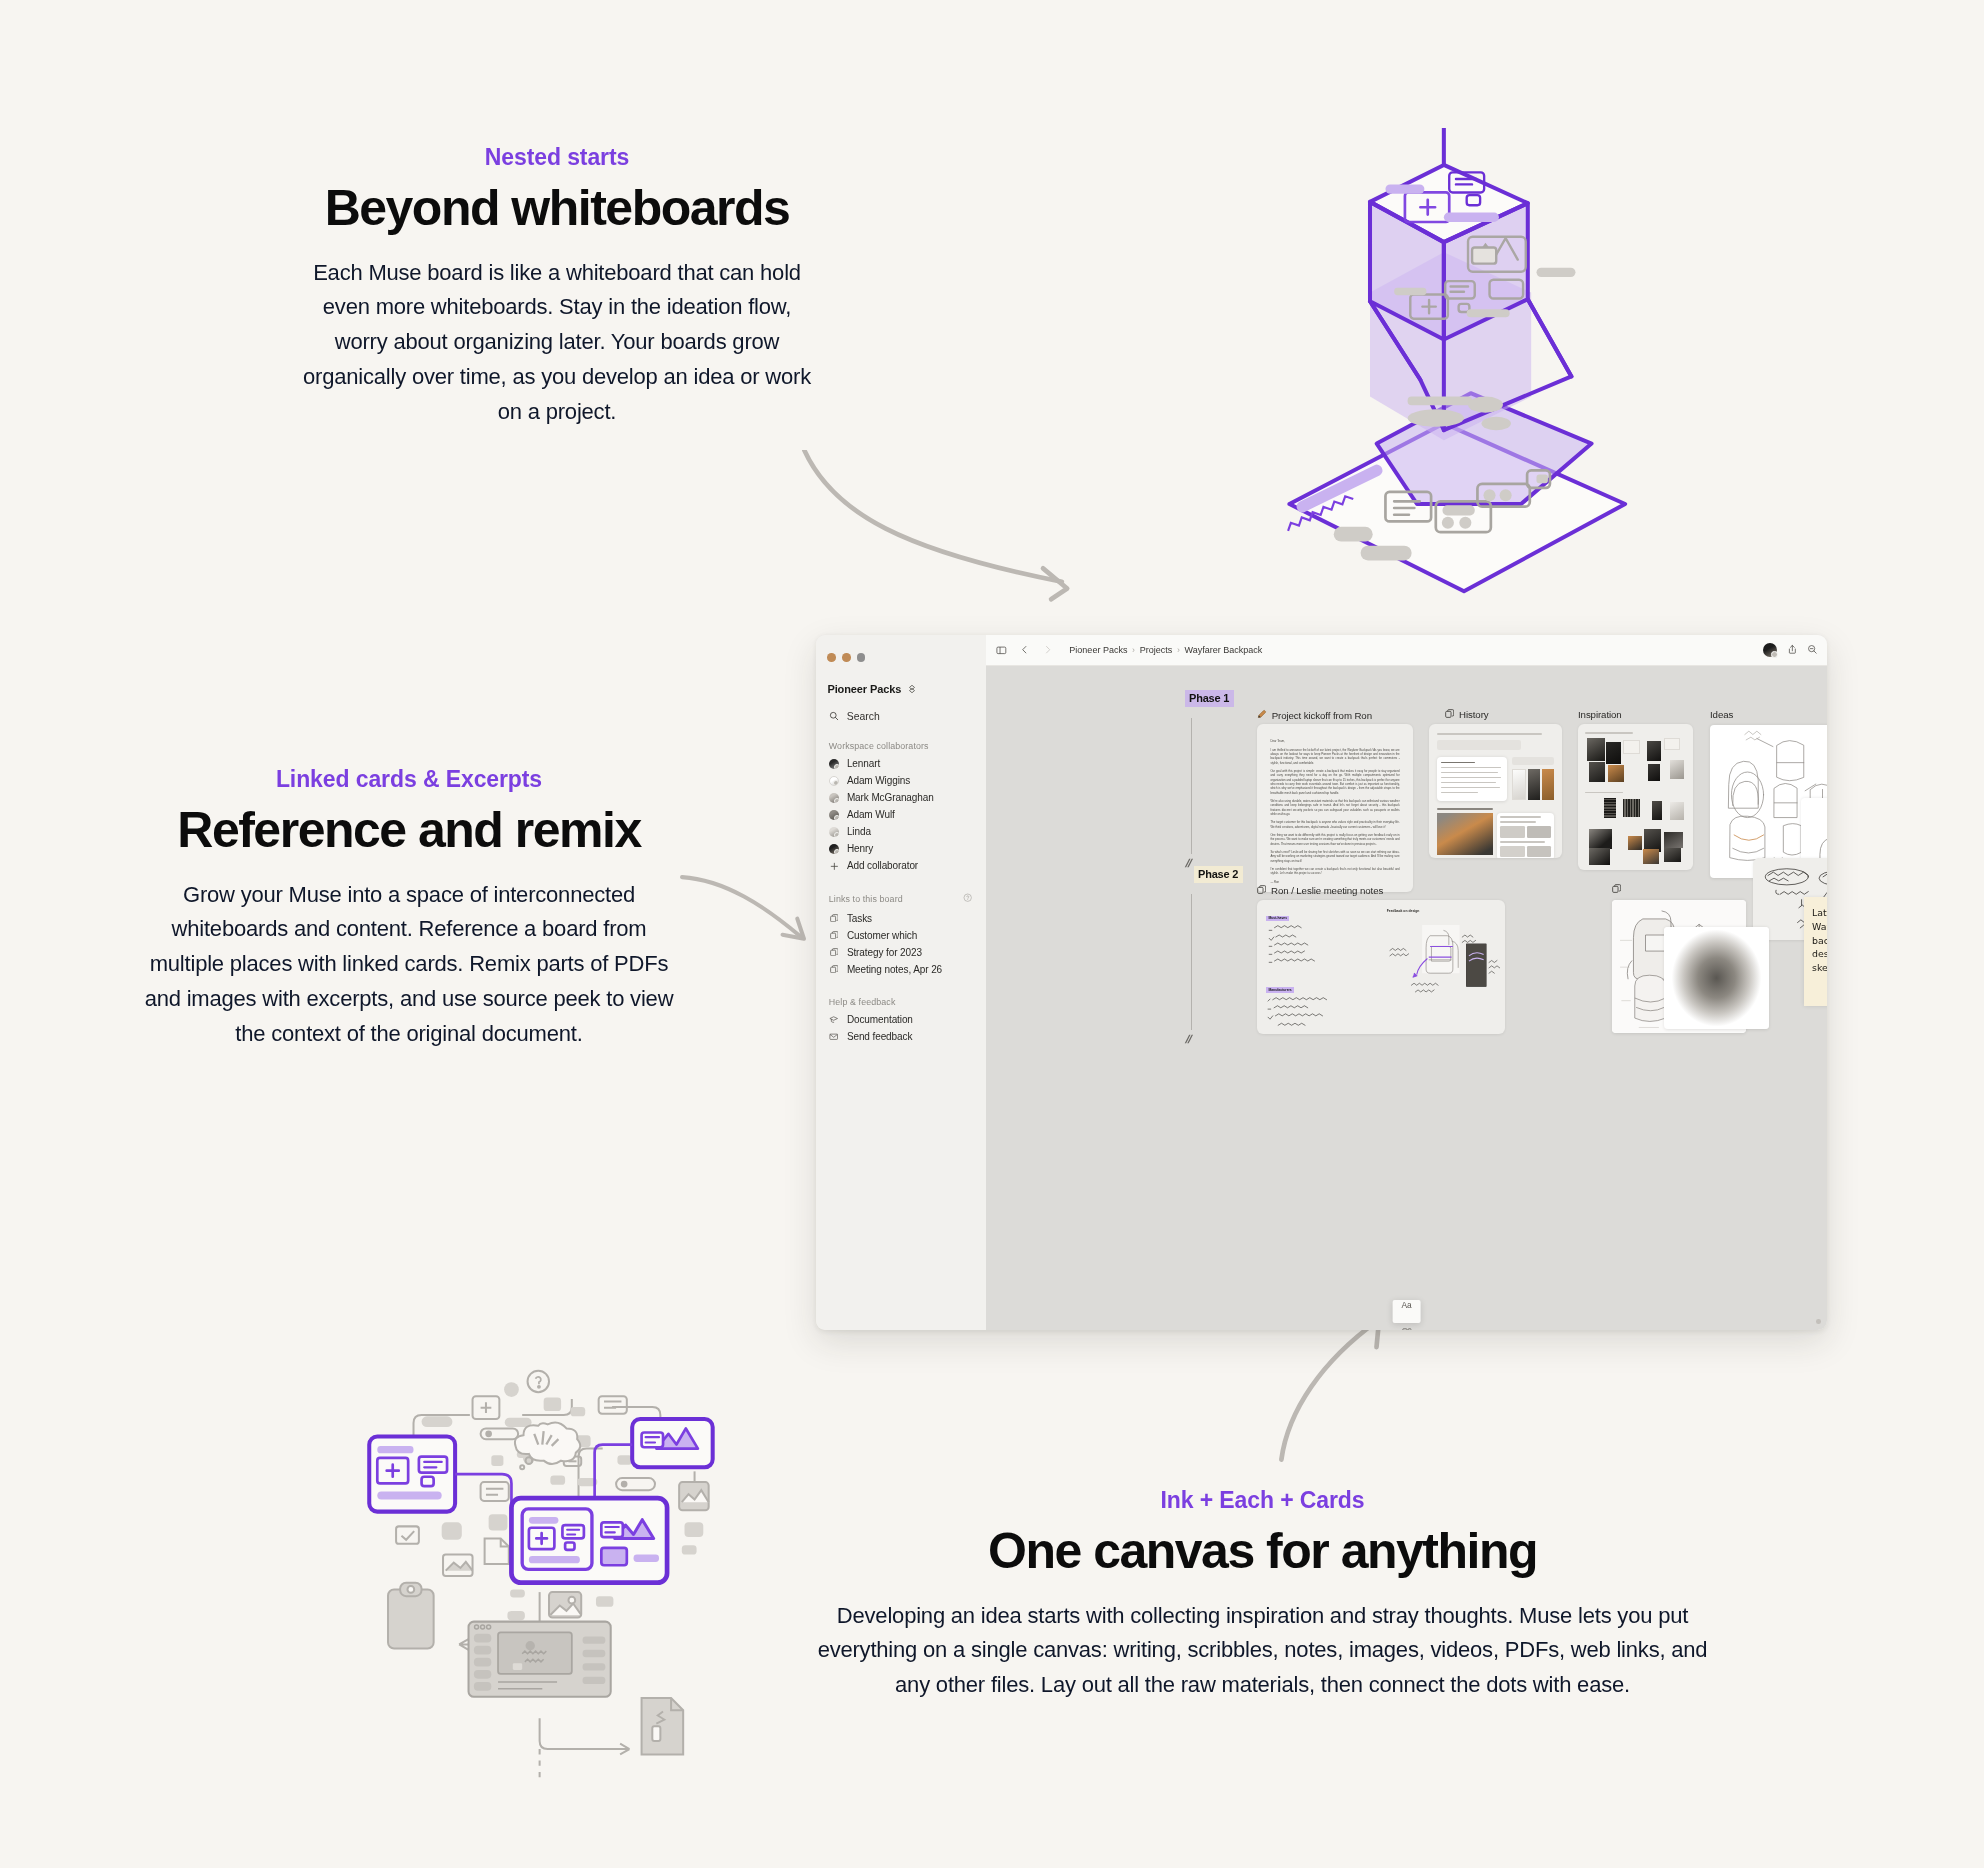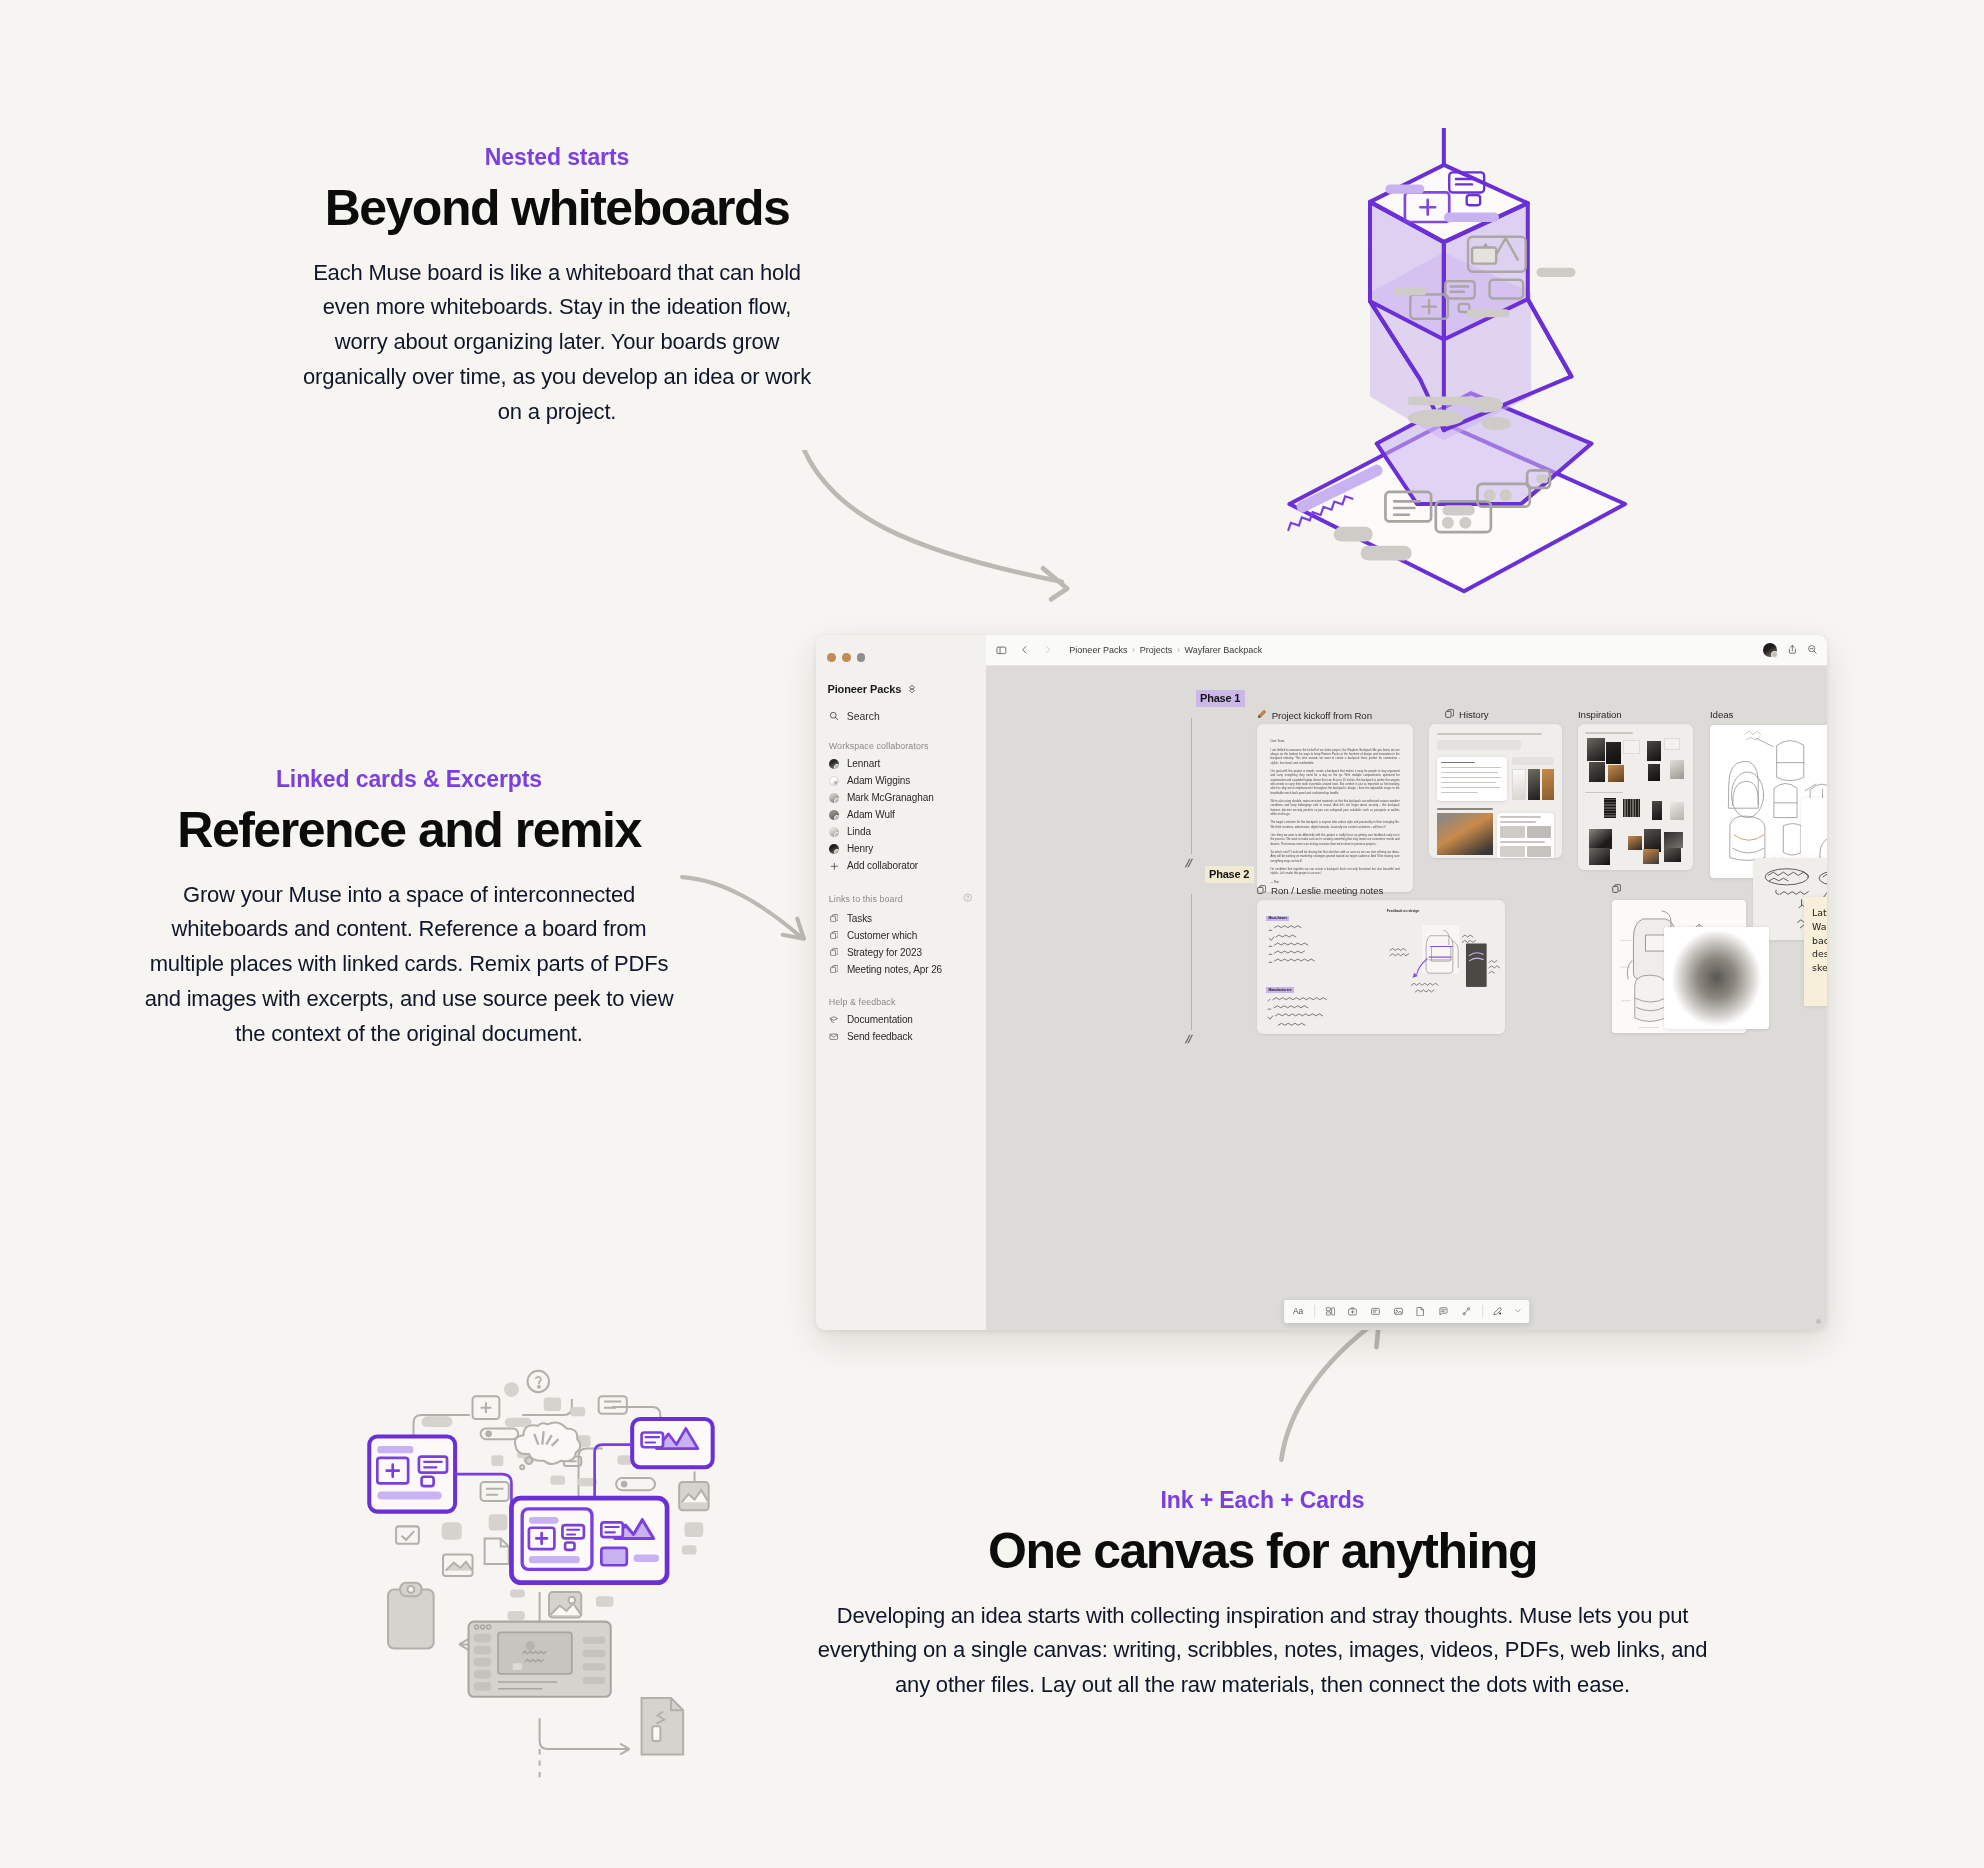--- a/index.html
+++ b/index.html
@@ -154,21 +154,20 @@
     flex: 1; position: relative;
     background: #DCDBD8;
     overflow: hidden;
   }
 
   .phase-chip {
     position: absolute;
     font-size: 11px; font-weight: 800; color: #121210;
     padding: 2px 4.7px 2.7px 4px;
     letter-spacing: -0.2px;
-    margin-left: 11px;
   }
   #chip-1 { left: 199px; top: 24px; background: #CBB8E8; }
   #chip-2 { left: 208px; top: 200px; background: #F2EBD3; }
 
   .phase-rail {
     position: absolute; width: 1.1px; background: #B4B2AE;
   }
   #rail-1 { left: 205px; top: 52px; height: 136px; }
   #rail-2 { left: 205px; top: 228px; height: 136px; }
   .rail-end {
@@ -216,21 +215,21 @@
   .sticky .sig { text-align: right; margin-top: 8px; font-size: 9.4px; }
 
   .bottom-toolbar {
     position: absolute; left: 50%; transform: translateX(-50%);
     bottom: 7.4px;
     background: #FAFAF8;
     border-radius: 2px;
     box-shadow: 0 1.3px 6px rgba(0,0,0,.12);
     height: 23px;
     display: flex; align-items: center;
-    padding: 0 7.4px; gap: 8.7px;
+    padding: 0 7.4px; gap: 8.7px; flex-direction: column;
   }
   .bt-item { display:flex; align-items:center; justify-content:center; width:14px; height:14px; color:#57544F; }
   .bt-divider { width:0.7px; height:11.4px; background:#DEDBD6; }
 
   .canvas-dot {
     position: absolute; right: 6px; bottom: 6px;
     width: 4.7px; height: 4.7px; border-radius: 50%;
     background: #C3C0BB;
   }
 </style>

